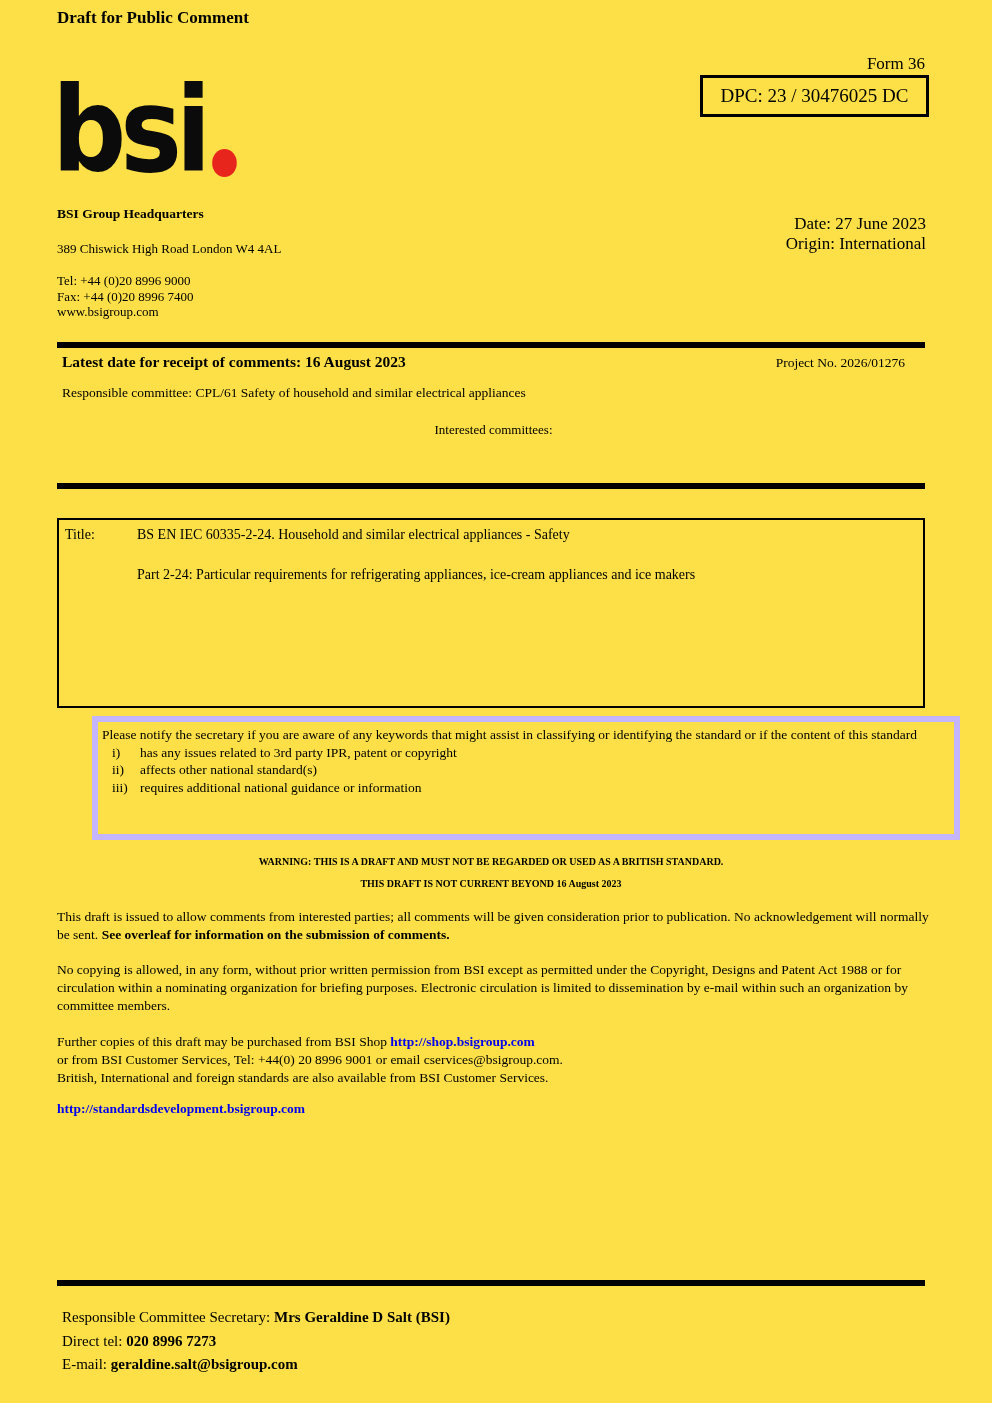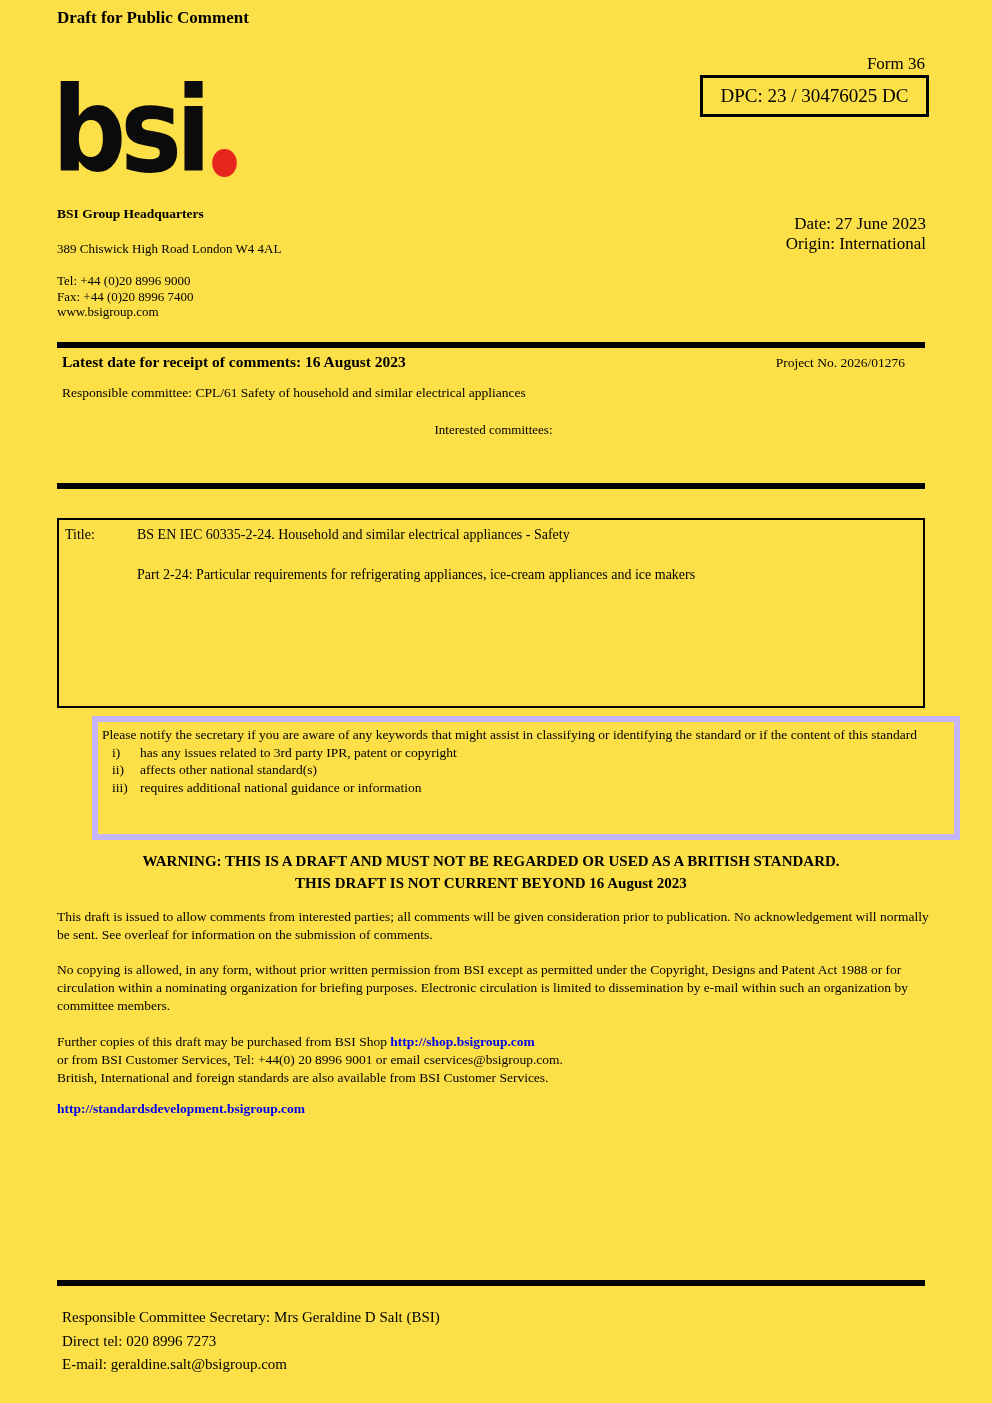--- a/index.html
+++ b/index.html
@@ -88,29 +88,29 @@
     border: 6px solid #c4b5fd;
     padding: 4px 6px 0 4px;
     font-size: 13.5px; line-height: 17.5px; margin-left: 35px;
   }
   .notify-list { margin-top: 0; padding-left: 10px; }
   .notify-item { display: flex; }
   .notify-item .roman { width: 28px; flex: 0 0 28px; }
   
   .warning {
     position: absolute; left: 57px; top: 851px; width: 868px;
-    text-align: center; font-weight: bold; font-size: 15px; line-height: 21.5px;
+    text-align: center; font-weight: bold; font-size: 10px; line-height: 21.5px;
   }
   
   .para { position: absolute; left: 57px; width: 872px; font-size: 13.5px; line-height: 17.8px; }
   .para-1 { top: 908px; }
   .para-2 { top: 961px; }
   .para-3 { top: 1033px; }
   .para-4 { top: 1100px; }
-  .bold { font-weight: normal; }
+  .bold { font-weight: bold; }
   .link { color: var(--link-color, #0000ee); font-weight: bold; text-decoration: none; cursor: pointer; }
   
   .footer { position: absolute; left: 62px; top: 1306px; font-size: 15px; line-height: 23.5px; }
 </style>
 </head>
 <body>
 
 <div class="page">
 
   <div class="draft-label">Draft for Public Comment</div>

